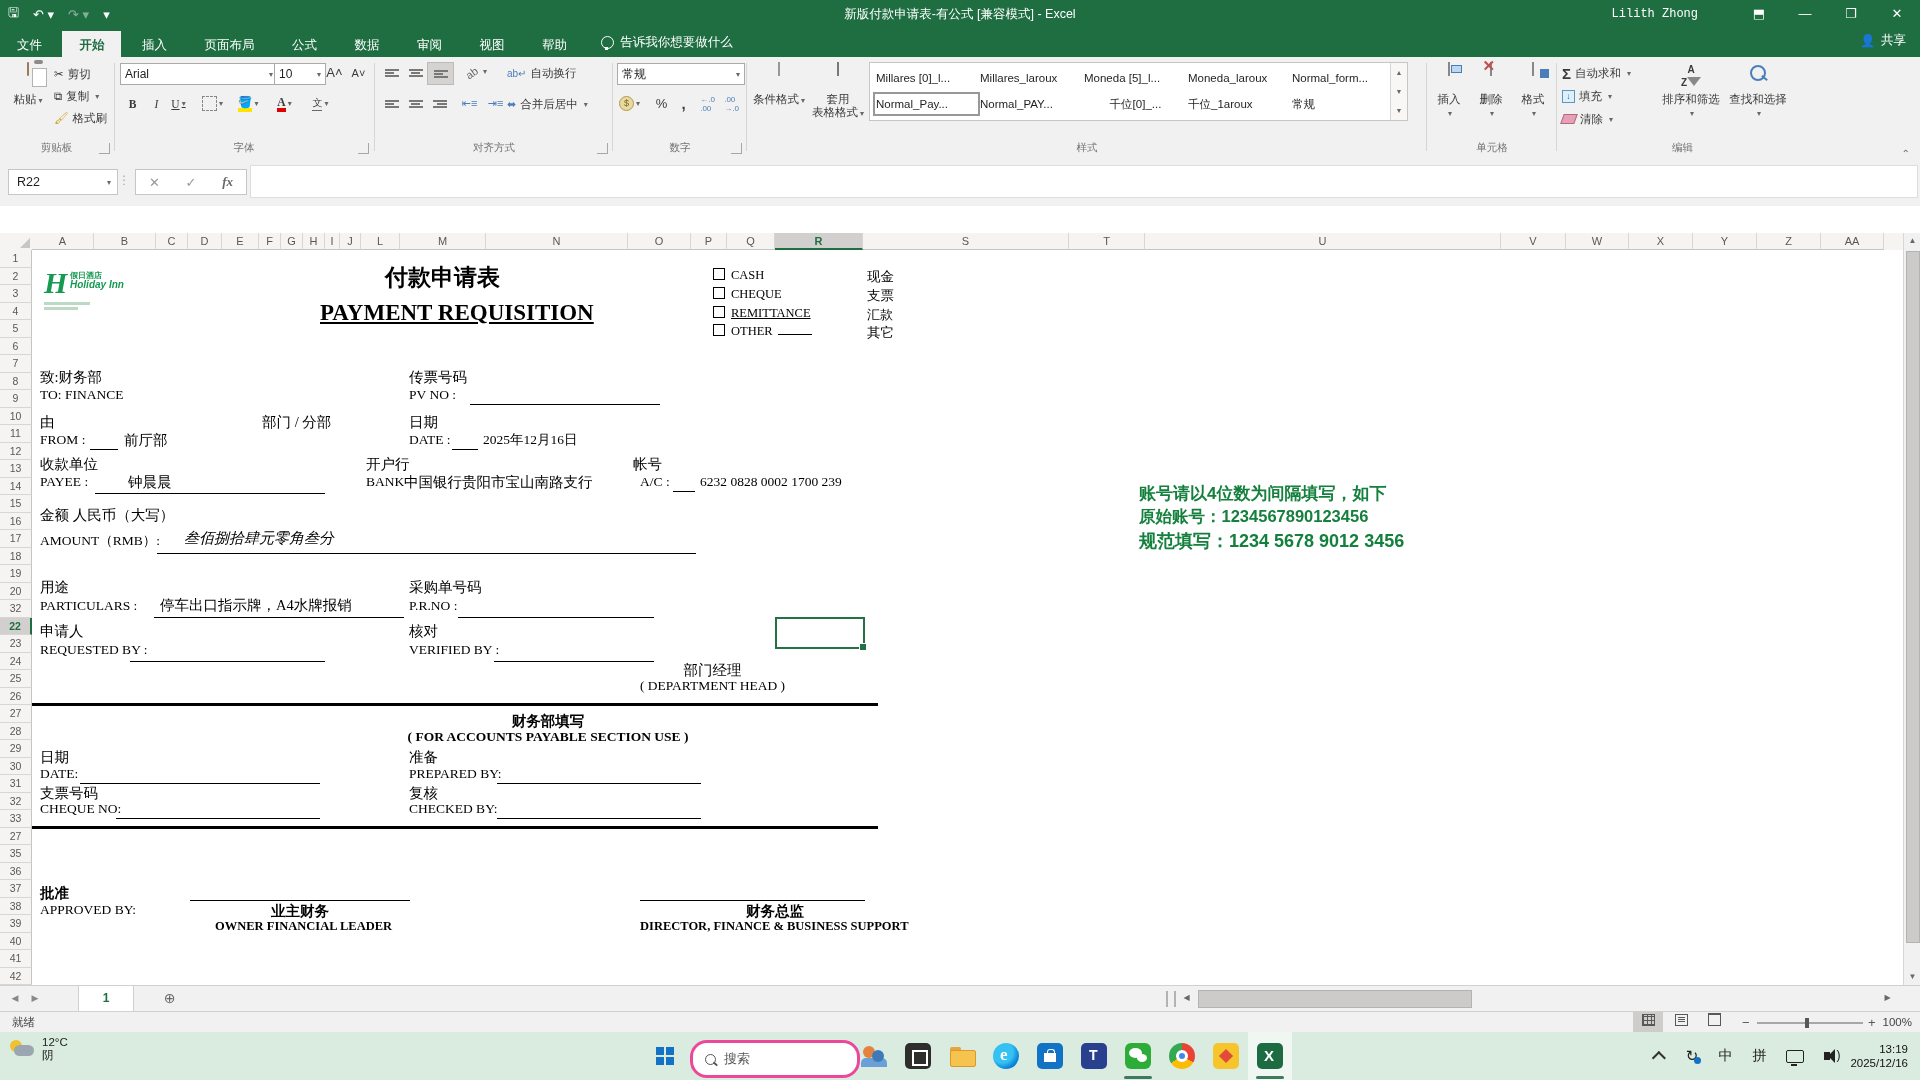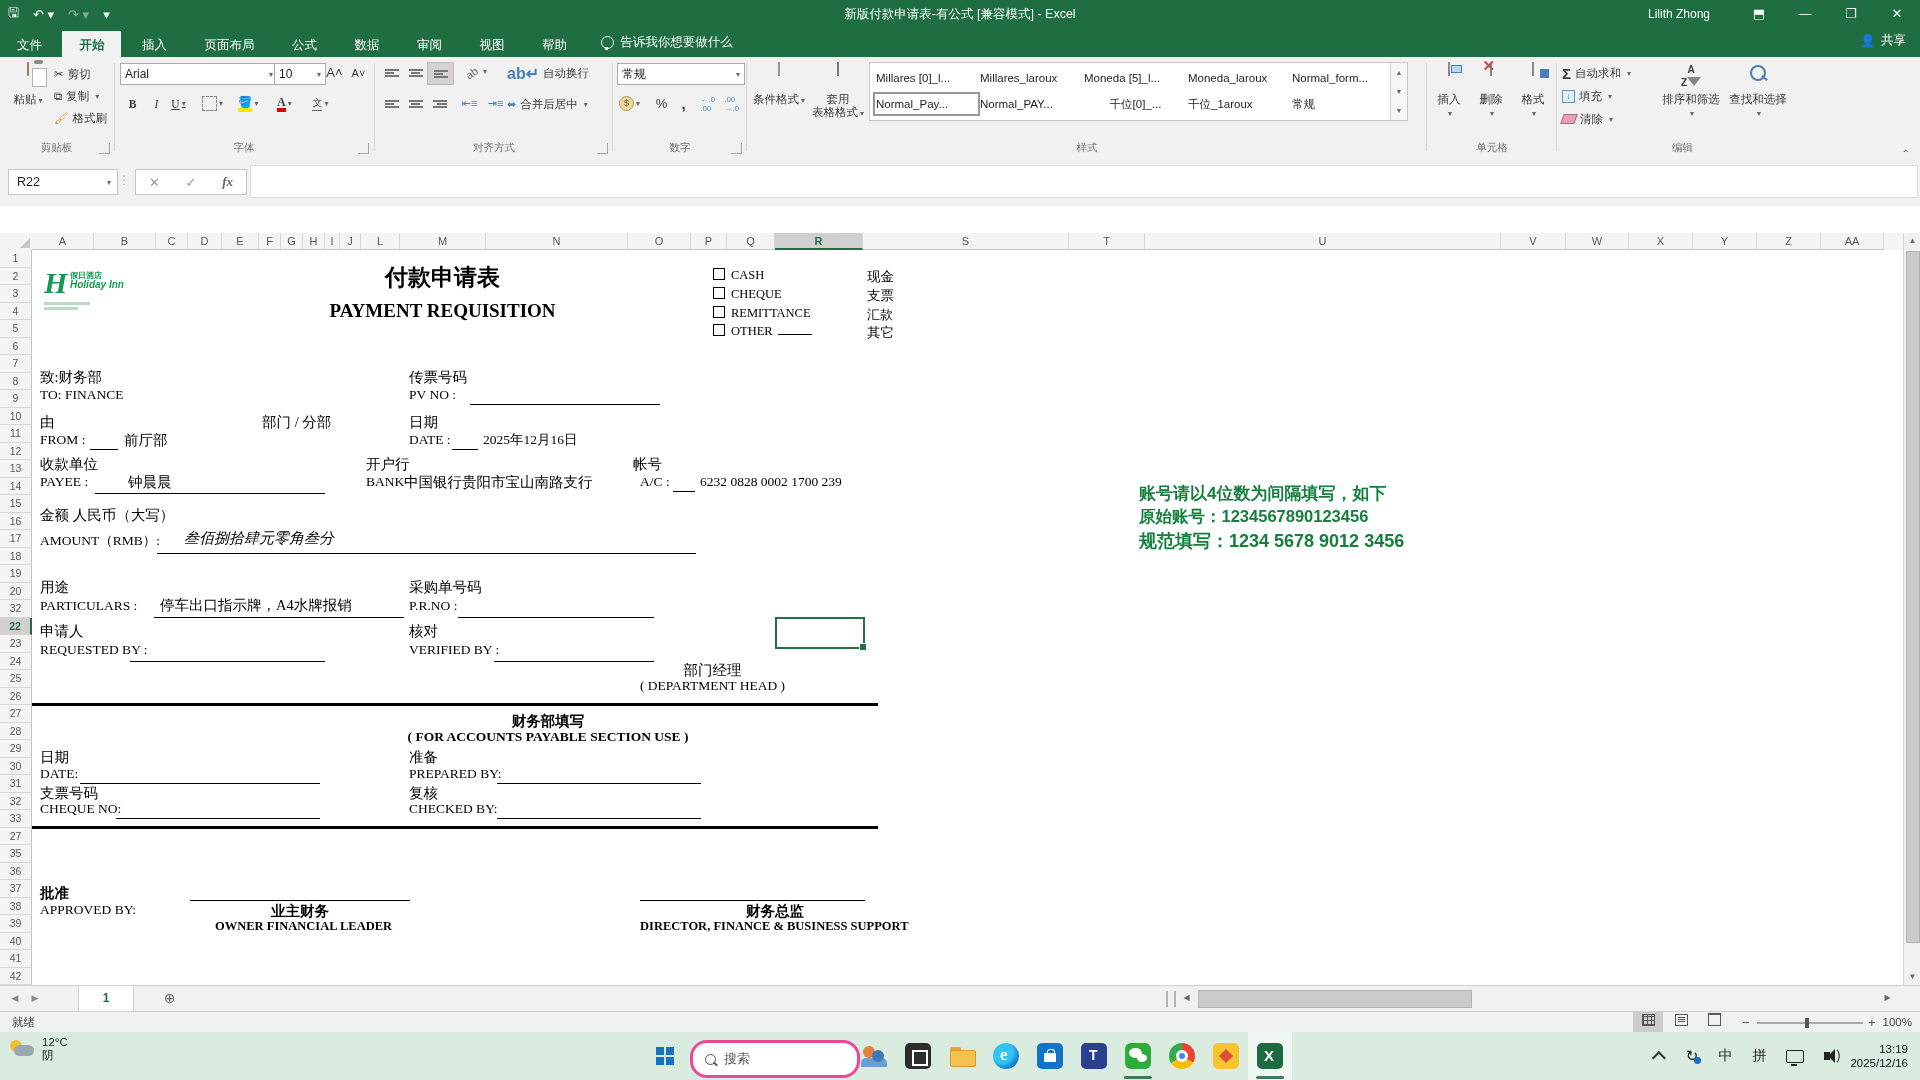--- a/index.html
+++ b/index.html
@@ -6,21 +6,21 @@
   body{width:1920px;height:1080px;overflow:hidden;font-family:"Liberation Sans",sans-serif;-webkit-font-smoothing:antialiased;}
   #app{position:relative;width:1920px;height:1080px;background:#fff;}
 
   
   #titlebar{position:absolute;left:0;top:0;width:1920px;height:28px;background:#1e6e42;color:#fff;}
   .qat{position:absolute;left:8px;top:0;height:28px;display:flex;align-items:center;gap:14px;font-size:13px;color:#fff;}
   .qat .dim{opacity:.45;}
   .qat span{cursor:default;}
   #wintitle{position:absolute;left:0;top:0;width:1920px;height:28px;line-height:28px;text-align:center;font-size:12.5px;color:#fff;}
   #userarea{position:absolute;right:0;top:0;height:28px;display:flex;align-items:center;}
-  #username{font-size:12px;margin-right:26px;}
+  #username{font-size:12px;margin-right:38px;font-family:Liberation Mono, monospace;}
   .winbtn{width:46px;height:28px;line-height:28px;text-align:center;font-size:13px;}
 
   
   #tabrow{position:absolute;left:0;top:28px;width:1920px;height:29px;background:#1e6e42;color:#fff;font-size:12.5px;}
   .rtab{display:inline-block;height:29px;line-height:29px;padding:0 17px;}
   .rtab.active{background:#f2f1f1;color:#1e6e42;font-weight:bold;}
   #tellme{display:inline-flex;align-items:center;height:29px;padding:0 14px;gap:6px;}
   .bulb{display:inline-block;width:11px;height:11px;border:1.4px solid #fff;border-radius:50%;position:relative;}
   .bulb:after{content:"";position:absolute;left:3px;top:10px;width:3px;height:3px;background:#fff;}
   #sharebtn{position:absolute;right:14px;top:4px;display:flex;align-items:center;gap:5px;color:#fff;font-size:12.5px;}
@@ -321,21 +321,21 @@
       <span class="ibtn sel" style="position:absolute;left:50px;top:5px">
           <span class="alib l">
             <i></i>
             <i></i>
             <i></i>
           </span>
         </span>
       <span class="ibtn" style="position:absolute;left:82px;top:5px;transform:rotate(-35deg);font-size:11px;color:#6a6866">ab</span>
         <span class="dd" style="position:absolute;left:104px;top:10px">▾</span>
       <div class="smallrow" style="left:130px;top:5px">
-          <span style="color:#4a7ebb;font-size:16px;font-weight:bold">ab↵</span>
+          <span style="color:#4a7ebb;font-size:10px;font-weight:normal">ab↵</span>
           <span>自动换行</span>
         </div>
       <span class="ibtn" style="position:absolute;left:2px;top:36px">
           <span class="alib l">
             <i></i>
             <i></i>
             <i></i>
           </span>
         </span>
       <span class="ibtn" style="position:absolute;left:26px;top:36px">
@@ -547,21 +547,21 @@
 
   <div id="logo">
     <div id="logoH">H</div>
     <div id="logocn">假日酒店</div>
     <div id="logoen">Holiday Inn</div>
     <div class="logoline" style="top:34px;width:46px"></div>
     <div class="logoline" style="top:39px;width:34px"></div>
   </div>
 
   <div class="f cn b ctr" style="left:330px;top:262px;width:225px;font-size:23px">付款申请表</div>
-  <div class="f en b ctr" style="left:320px;top:300px;width:245px;font-size:19px;">PAYMENT REQUISITION</div>
+  <div class="f en b ctr" style="left:320px;top:300px;width:245px;font-size:23px;text-decoration:underline">PAYMENT REQUISITION</div>
 
   <div id="paymethods"></div>
   <div id="paycn"></div>
 
   <div class="f cn" style="left:40px;top:368px">致:财务部</div>
   <div class="f cn" style="left:409px;top:368px">传票号码</div>
   <div class="f en" style="left:40px;top:387px">TO: FINANCE</div>
   <div class="f en" style="left:409px;top:387px">PV NO :</div>
   <div class="u" style="left:470px;top:403px;width:190px"></div>
 
@@ -747,17 +747,17 @@
       <span class="monic"></span>
       <span class="spk"></span>
       <span id="clock"><span>13:19</span><br><span>2025/12/16</span></span>
     </div>
   </div>
 
 <div class="pmrow" style="left: 713px; top: 268px; position: absolute;"><span class="chkbox"></span><span>CASH</span></div>
     <div class="pmrow" style="position: absolute; left: 867px; top: 268px; font-size: 13.5px;">现金</div>
     <div class="pmrow" style="left: 713px; top: 287px; position: absolute;"><span class="chkbox"></span><span>CHEQUE</span></div>
     <div class="pmrow" style="position: absolute; left: 867px; top: 287px; font-size: 13.5px;">支票</div>
-    <div class="pmrow" style="left: 713px; top: 306px; position: absolute;"><span class="chkbox"></span><span>REMITTANCE</span></div>
+    <div class="pmrow" style="left: 713px; top: 306px; position: absolute; text-decoration: underline;"><span class="chkbox"></span><span>REMITTANCE</span></div>
     <div class="pmrow" style="position: absolute; left: 867px; top: 306px; font-size: 13px;">汇款</div>
     <div class="pmrow" style="left: 713px; top: 324px; position: absolute;"><span class="chkbox"></span><span>OTHER</span><span class="pmblank" style="margin-left: 5px;"></span></div>
     <div class="pmrow" style="position: absolute; left: 867px; top: 324px; font-size: 13.5px;">其它</div>
   </div>
 
 </body></html>

